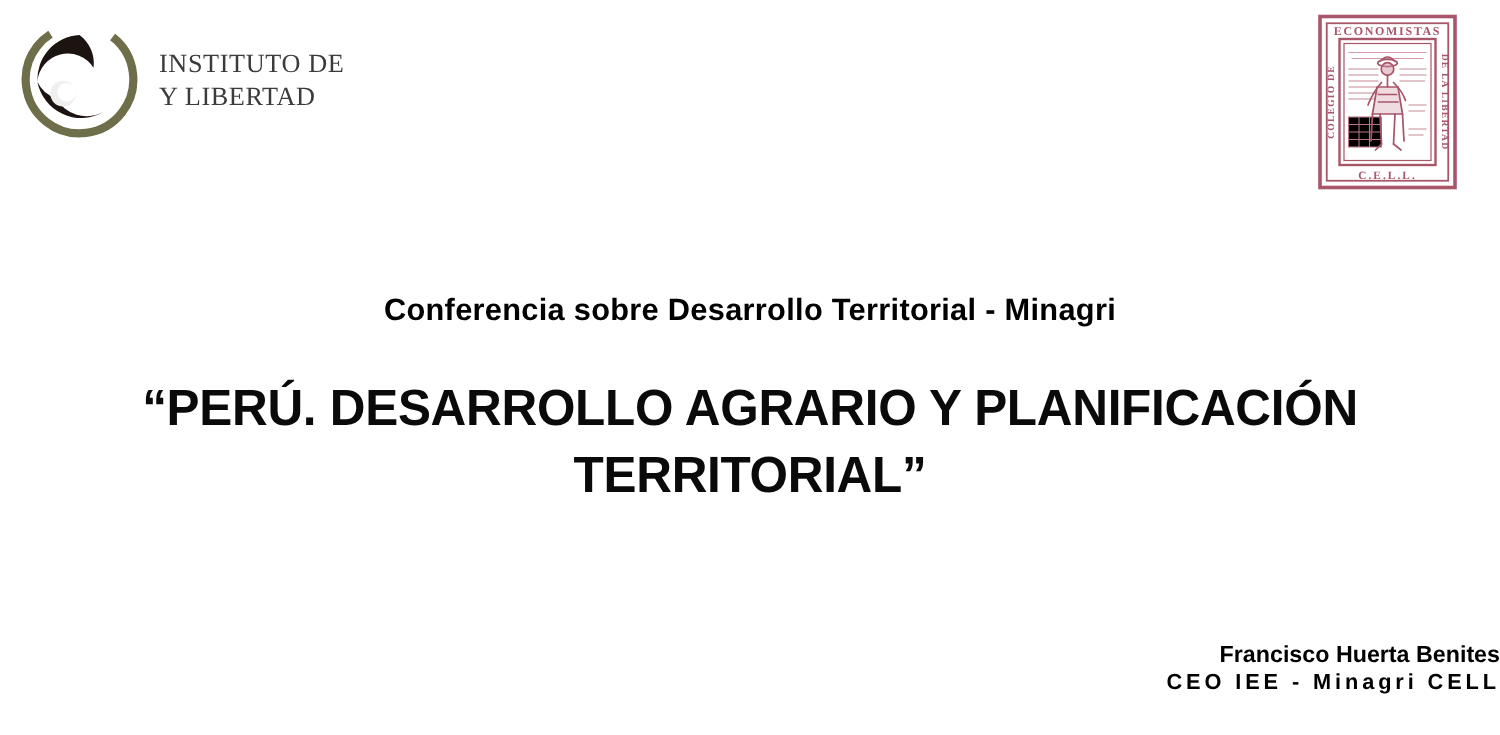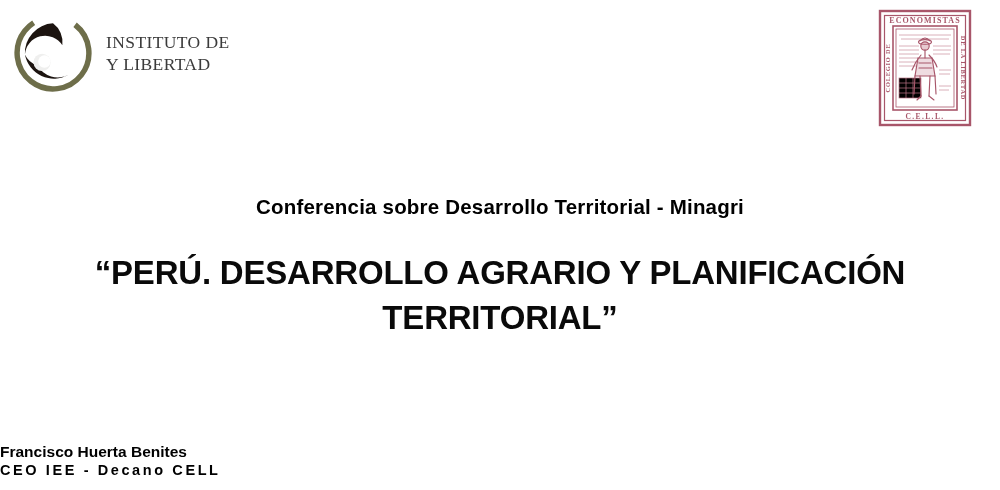--- a/index.html
+++ b/index.html
@@ -73,22 +73,22 @@
     color: #0a0a0a;
     line-height: 1.33;
     letter-spacing: -0.2px;
     transform: scaleX(0.97);
   }
 
   .presenter {
     position: absolute;
     left: 0;
     right: 0;
-    top: 442px;
-    text-align: left;
+    top: 427px;
+    text-align: right;
   }
   .presenter-name {
     font-size: 15.5px;
     font-weight: bold;
     color: #000000;
     line-height: 1.25;
   }
   .presenter-role {
     font-size: 14.5px;
     font-weight: bold;
@@ -196,14 +196,14 @@
 
 <div class="subtitle">Conferencia sobre Desarrollo Territorial - Minagri</div>
 
 <div class="main-title">
   <div>“PERÚ. DESARROLLO AGRARIO Y PLANIFICACIÓN</div>
   <div>TERRITORIAL”</div>
 </div>
 
 <div class="presenter">
   <div class="presenter-name">Francisco Huerta Benites</div>
-  <div class="presenter-role">CEO IEE - Decano CELL</div>
+  <div class="presenter-role">CEO IEE - Minagri CELL</div>
 </div>
 
 </body></html>

